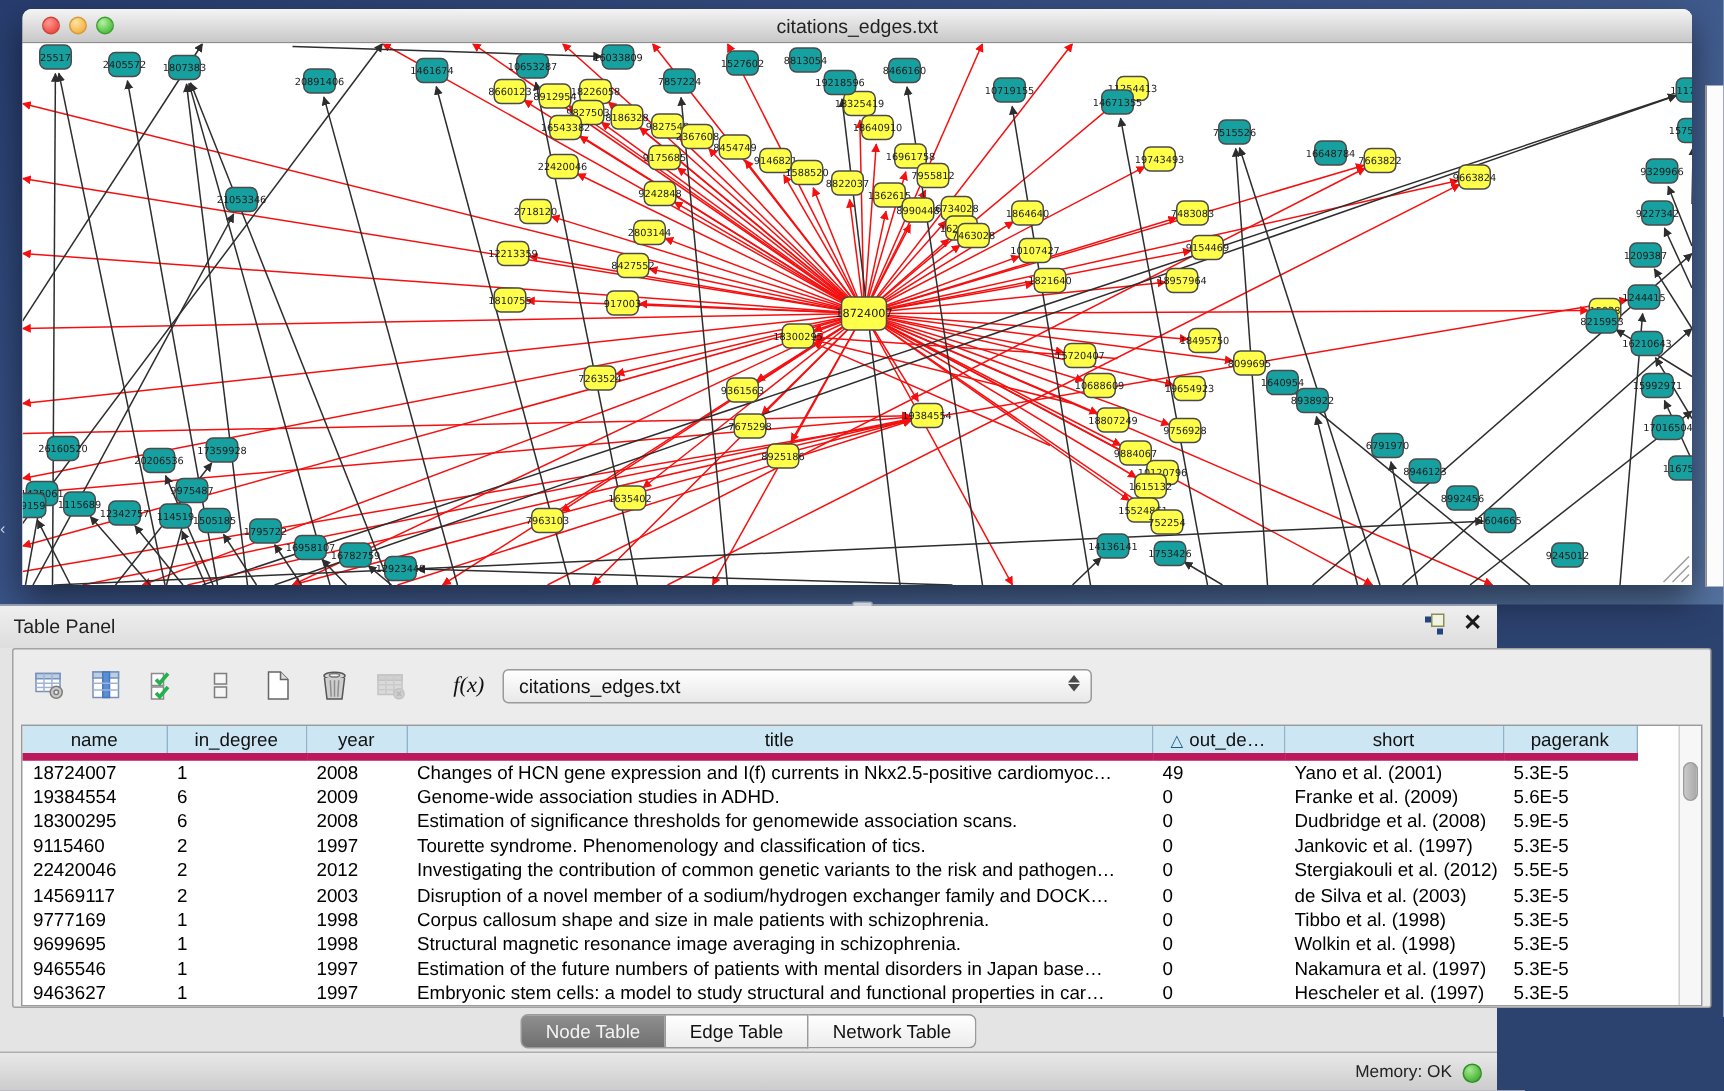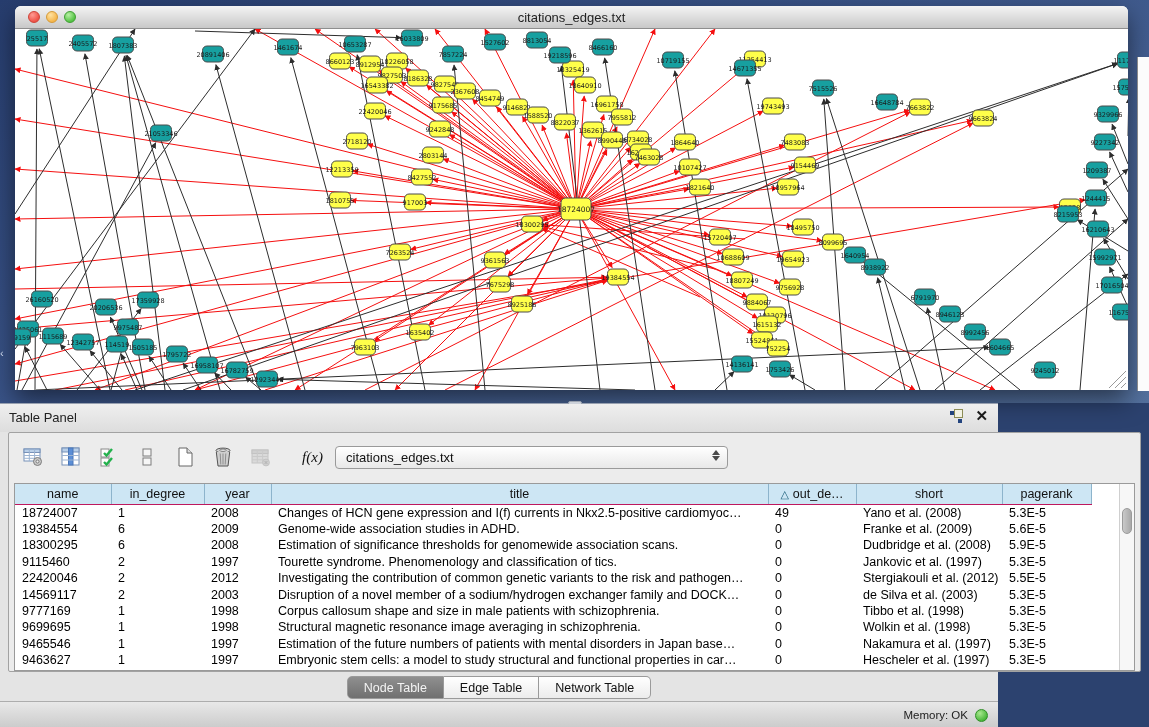--- a/index.html
+++ b/index.html
@@ -62,21 +62,21 @@
   .combo-text { position:absolute; left:10px; top:0; line-height:21px; font-size:13px; color:#111; }
   .combo-arrows { position:absolute; right:7px; top:3px; display:flex; flex-direction:column; gap:1px; }
   .arr-up    { width:0;height:0;border-left:4px solid transparent;border-right:4px solid transparent;border-bottom:5px solid #4a4a4a; }
   .arr-down  { width:0;height:0;border-left:4px solid transparent;border-right:4px solid transparent;border-top:5px solid #4a4a4a; }
 
   .table-viewport { position:absolute; left:5px; top:50px; width:1121px; height:188px;
     background:#fff; border:1px solid #9a9a9a; overflow:hidden; }
   table.data { border-collapse:collapse; table-layout:fixed; width:1076px; }
   table.data th { height:20px; background:#cde6f4; font-weight:normal; font-size:12.5px;
     color:#111; text-align:center; border-right:1px solid #8db4cc;
-    border-bottom:1px solid #be185d; overflow:hidden; white-space:nowrap; }
+    border-bottom:5px solid #be185d; overflow:hidden; white-space:nowrap; }
   table.data td { height:16px; line-height:16.4px; font-size:12.5px; color:#000;
     padding-left:7px; white-space:nowrap; overflow:hidden; }
   .sort { color:#1b5e7a; margin-right:4px; font-size:11px; }
   .vscroll { position:absolute; right:0; top:0; width:15px; height:100%;
     background:#f7f7f7; border-left:1px solid #cfcfcf; }
   .vthumb { position:absolute; left:2px; top:24px; width:10px; height:26px;
     border-radius:6px; background:linear-gradient(90deg,#c9c9c9,#a9a9a9); border:1px solid #9b9b9b; }
 
   .tabs { position:absolute; left:0; top:272px; width:100%; height:23px;
     display:flex; justify-content:center; }
@@ -609,21 +609,21 @@
               <th style="width: 89px;"><span>pagerank</span></th>
             </tr>
           </thead>
         <tbody id="tbody">
             <tr>
               <td>18724007</td>
               <td>1</td>
               <td>2008</td>
               <td>Changes of HCN gene expression and I(f) currents in Nkx2.5-positive cardiomyoc…</td>
               <td>49</td>
-              <td>Yano et al. (2008)</td>
+              <td>Yano et al. (2001)</td>
               <td>5.3E-5</td>
             </tr>
             <tr>
               <td>19384554</td>
               <td>6</td>
               <td>2009</td>
               <td>Genome-wide association studies in ADHD.</td>
               <td>0</td>
               <td>Franke et al. (2009)</td>
               <td>5.6E-5</td>

